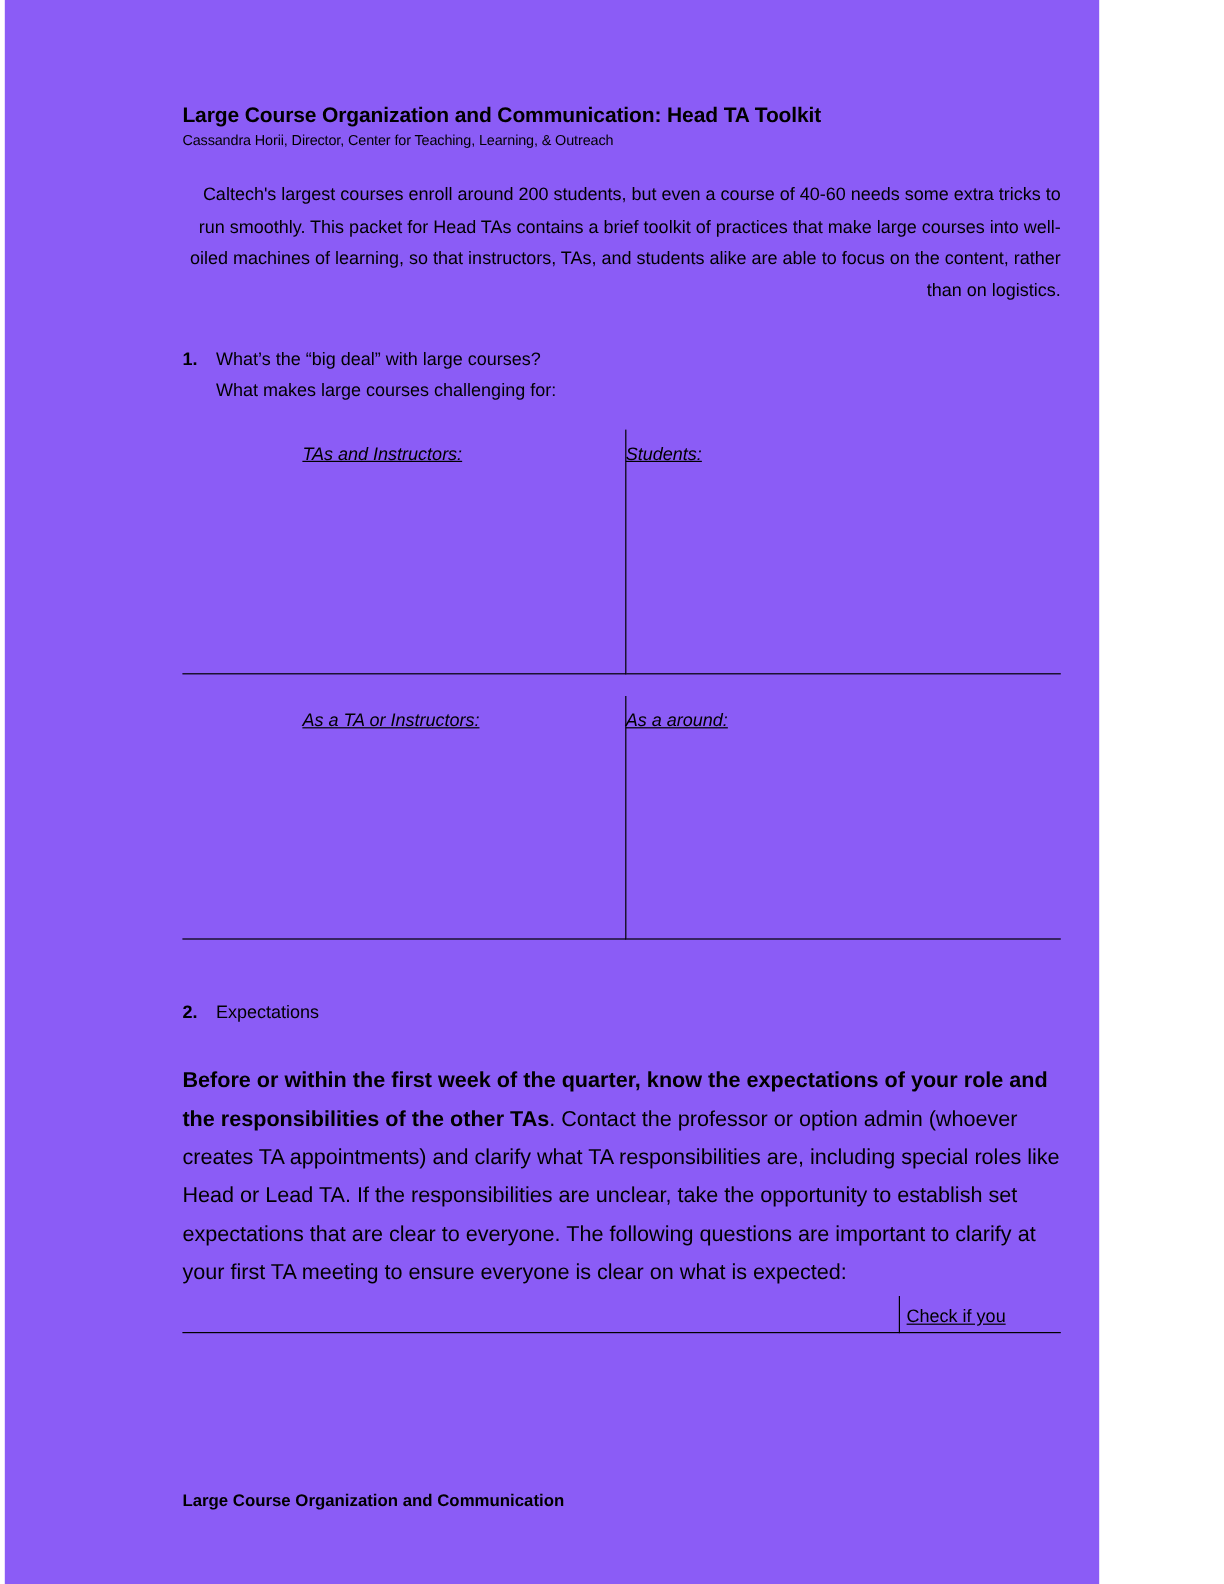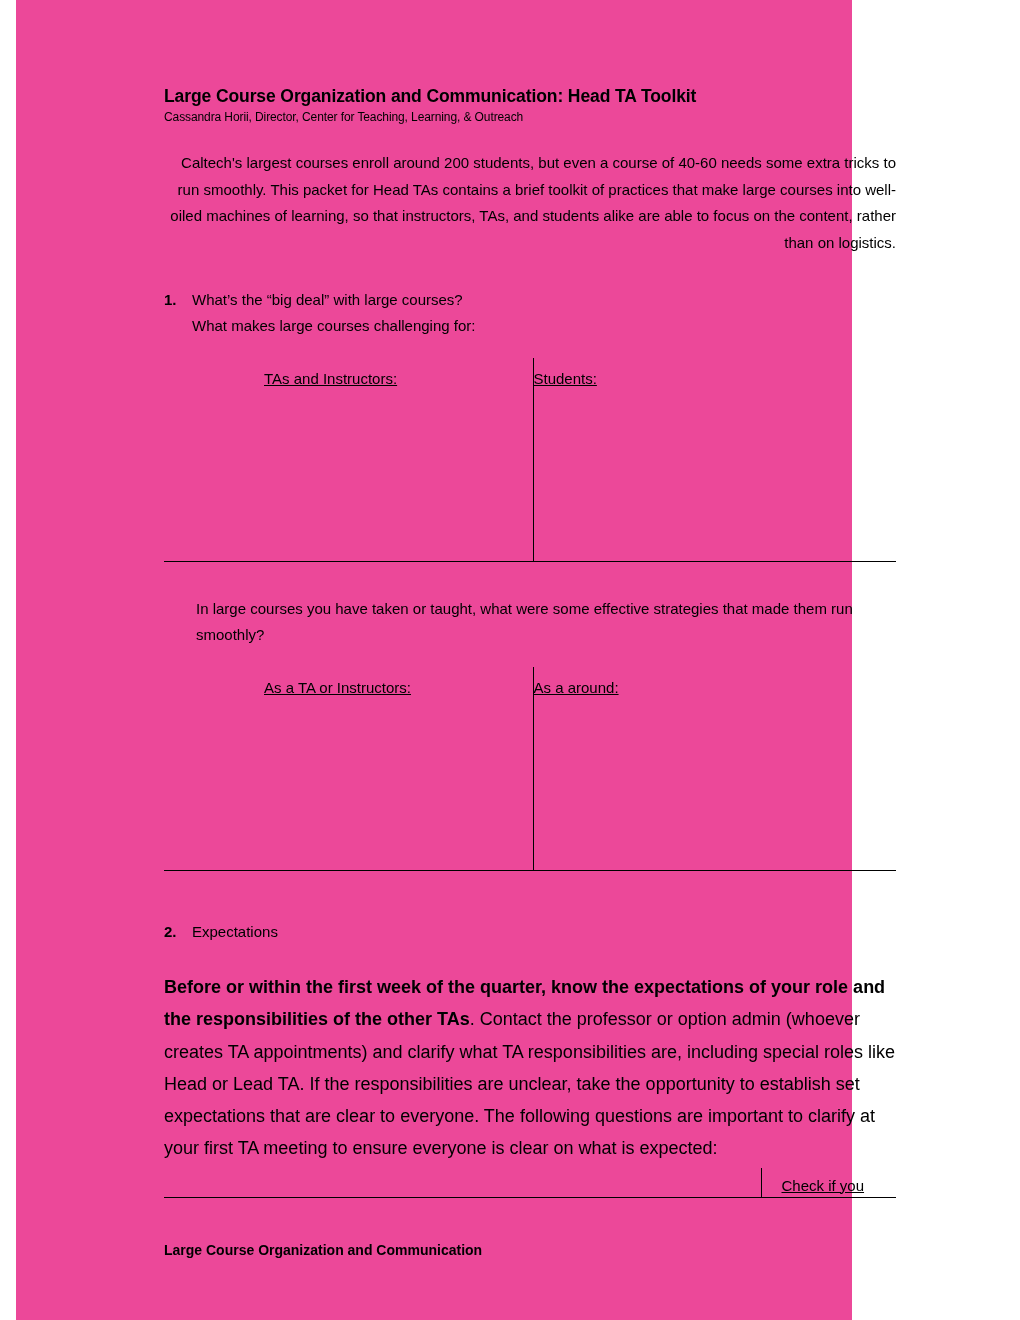--- a/index.html
+++ b/index.html
@@ -10,25 +10,25 @@
   body {
     width: 1020px;
     height: 1320px;
     position: relative;
     font-family: "Liberation Sans", sans-serif;
     color: #000000;
     overflow: hidden;
   }
   .page {
     position: absolute;
-    left: 16px;
+    left: 4px;
     top: 0;
-    width: 836px;
+    width: 912px;
     height: 1320px;
-    background: #ec4899;
+    background: #8b5cf6;
   }
   .content {
     position: absolute;
     left: 148px;
     top: 84px;
     width: 732px;
   }
 
   
   .doc-title {
@@ -99,20 +99,21 @@
     box-sizing: border-box;
   }
   .ws-table td.right-cell {
     width: 363px;
     box-sizing: border-box;
   }
   .cell-head {
     text-decoration: underline;
     display: inline-block;
     padding-top: 8px;
+    font-style: italic;
   }
   .cell-body-space {
     height: 168px;
   }
 
   
   .mid-question {
     font-size: 15px;
     line-height: 1.78;
     margin: 34px 0 0 32px;
@@ -148,21 +149,21 @@
     line-height: 1.5;
     height: 30px;
   }
   .bottom-table td.bt-left {
     width: 597px;
     border-right: 1.6px solid #000000;
     box-sizing: border-box;
   }
   .bottom-table td.bt-right {
     width: 135px;
-    padding-left: 20px;
+    padding-left: 6px;
     box-sizing: border-box;
   }
   .bt-head {
     text-decoration: underline;
   }
 
   
   .footer-line {
     position: absolute;
     left: 148px;
@@ -198,21 +199,20 @@
           <div class="cell-body-space"></div>
         </td>
         <td class="right-cell">
           <span class="cell-head">Students:</span>
           <div class="cell-body-space"></div>
         </td>
       </tr>
     </tbody>
       </table>
 
-    <p class="mid-question">In large courses you have taken or taught, what were some effective strategies that made them run smoothly?</p>
 
     <table class="ws-table">
       <tbody>
           <tr>
         <td class="left-cell">
           <span class="cell-head">As a TA or Instructors:</span>
           <div class="cell-body-space"></div>
         </td>
         <td class="right-cell">
           <span class="cell-head">As a around:</span>

